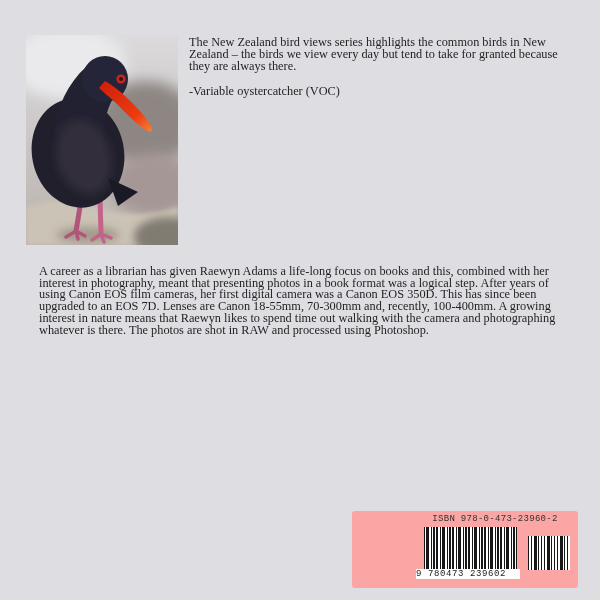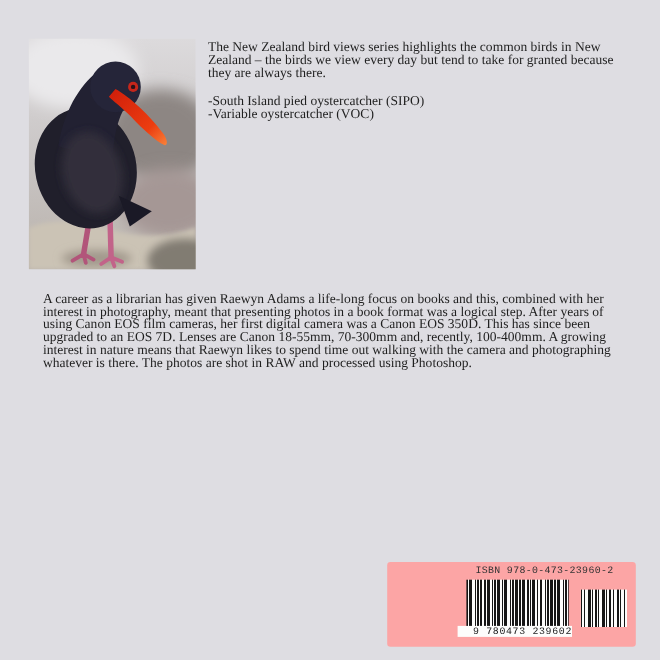--- a/index.html
+++ b/index.html
@@ -62,21 +62,21 @@
       #161616 2.5px 5px, #fdfdfc 5px 7.5px,
       #161616 7.5px 8.5px, #fdfdfc 8.5px 9.5px,
       #161616 9.5px 11px, #fdfdfc 11px 12px,
       #161616 12px 14.5px, #fdfdfc 14.5px 16px);
   }
   .ean-digits {
     position: absolute; left: 64px; top: 58px; width: 104px;
     background: #fdfdfc;
     font-family: "Liberation Mono", monospace;
     font-size: 9px; letter-spacing: 0.6px;
-    color: #222; text-align: right; white-space: nowrap;
+    color: #222; text-align: left; white-space: nowrap;
   }
   .supp-digits {
     position: absolute; left: 176px; top: 14px; width: 42px;
     font-family: "Liberation Mono", monospace;
     font-size: 9px; color: #333; text-align: center; margin-top: 16px;
   }
   .supp-bars {
     position: absolute; left: 176px; top: 25px; width: 42px; height: 34px;
     background: repeating-linear-gradient(90deg,
       #161616 0 1.5px, #fdfdfc 1.5px 3px,
@@ -138,21 +138,20 @@
       <path d="M79,46 C92,53 110,70 122,86 C126,91 127,97 124,97 C119,96 104,83 93,71 C85,63 76,56 73,53 Z" fill="url(#beakGrad)"></path>
 
       <circle cx="95" cy="44" r="4.6" fill="#c6261b"></circle>
       <circle cx="95" cy="44" r="2" fill="#2a1218"></circle>
     </svg>
   </div>
 
   <div class="intro">
     <p>The New Zealand bird views series highlights the common birds in New Zealand – the birds we view every day but tend to take for granted because they are always there.</p>
     <div class="species-block">
-      <div class="species-line">-South Island pied oystercatcher (SIPO)</div>
       <div class="species-line">-Variable oystercatcher (VOC)</div>
     </div>
   </div>
 
   <div class="bio">
     <p>A career as a librarian has given Raewyn Adams a life-long focus on books and this, combined with her interest in photography, meant that presenting photos in a book format was a logical step. After years of using Canon EOS film cameras, her first digital camera was a Canon EOS 350D. This has since been upgraded to an EOS 7D. Lenses are Canon 18-55mm, 70-300mm and, recently, 100-400mm. A growing interest in nature means that Raewyn likes to spend time out walking with the camera and photographing whatever is there. The photos are shot in RAW and processed using Photoshop.</p>
   </div>
 
   <div class="barcode-panel">
     <div class="isbn-label">ISBN 978-0-473-23960-2</div>

